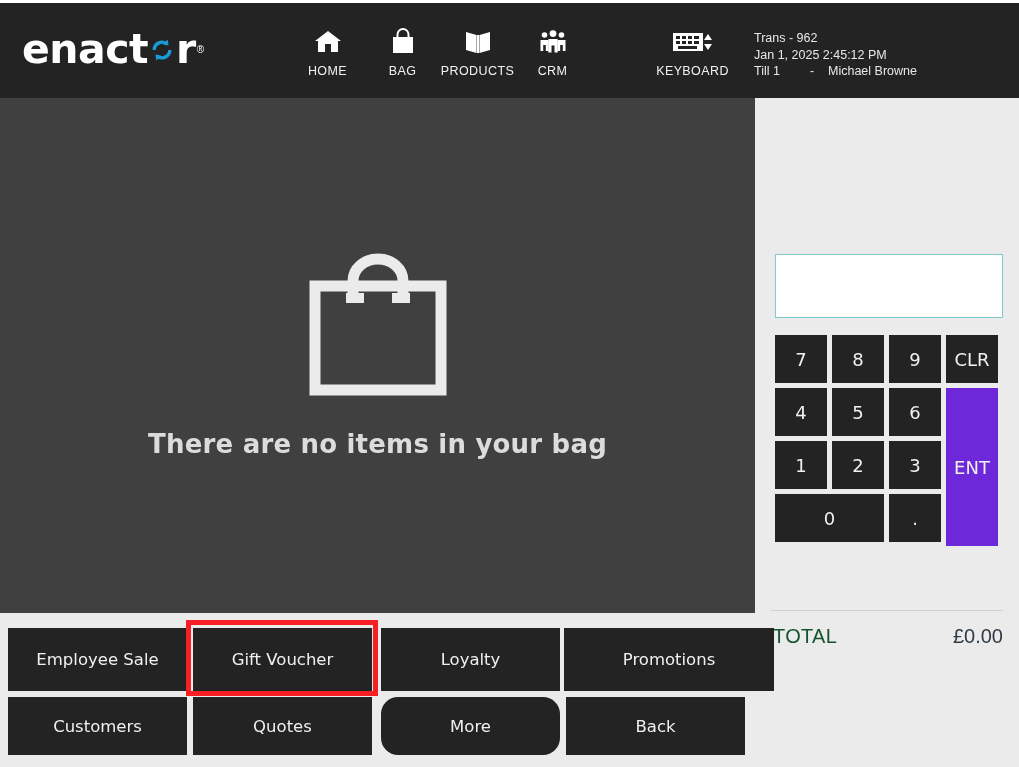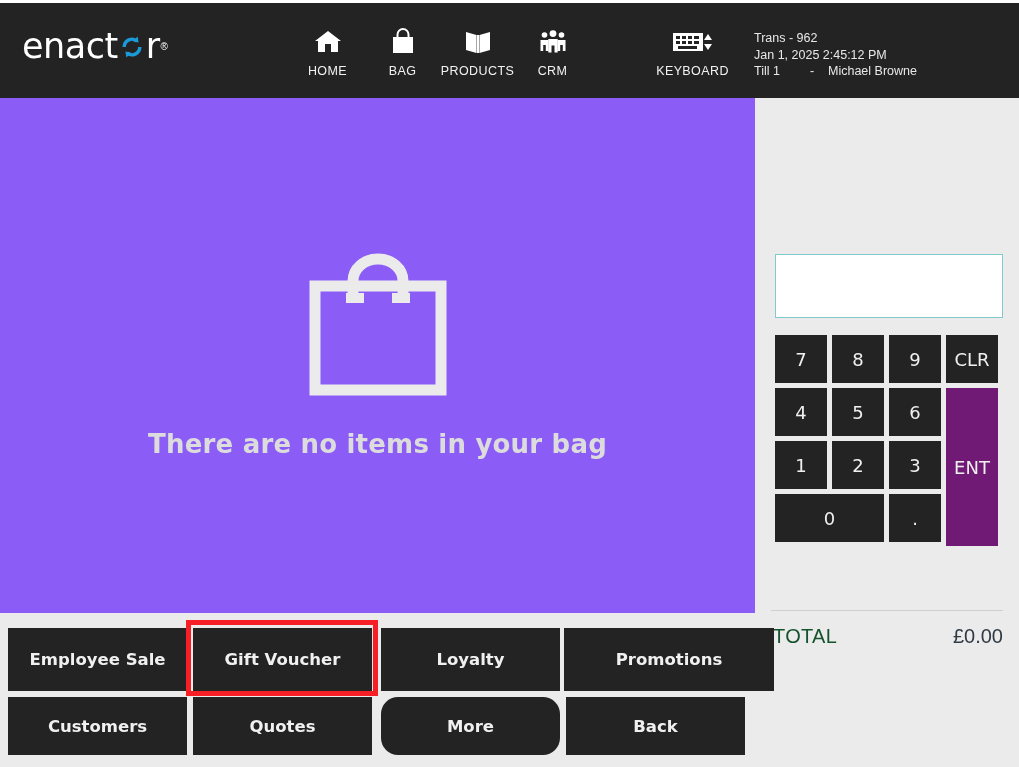--- a/index.html
+++ b/index.html
@@ -36,24 +36,24 @@
     width: 1019px; height: 95px;
     background: #232323;
   }
   .logo {
     position: absolute;
     left: 22px; top: 26px;
     display: flex;
     align-items: center;
   }
   .logo-text {
-    font-size: 35px;
+    font-size: 41px;
     letter-spacing: -0.5px;
     color: #ffffff;
-    font-weight: 400;
+    font-weight: 700;
     line-height: 1;
     font-family: "DejaVu Sans", sans-serif;
   }
   .logo-o {
     display: inline-block;
     position: relative;
     width: 26px; height: 26px;
     vertical-align: -3px;
     margin: 0 1px;
   }
@@ -145,21 +145,21 @@
     font-size: 12.5px;
     color: #f2f2f2;
     letter-spacing: 0.4px;
   }
 
   
   .main-area {
     position: absolute;
     left: 0; top: 98px;
     width: 755px; height: 515px;
-    background: #8b5cf6;
+    background: #404040;
   }
   .empty-bag {
     position: absolute;
     left: 0; top: 0;
     width: 755px; height: 515px;
     display: flex;
     flex-direction: column;
     align-items: center;
     justify-content: center;
   }
@@ -210,21 +210,21 @@
     background: #232323;
     color: #f0f0f0;
     display: flex;
     align-items: center;
     justify-content: center;
     font-size: 18px;
     cursor: pointer;
     font-family: "DejaVu Sans", sans-serif;
   }
   .key.ent {
-    background: #701a75;
+    background: #6d28d9;
     font-size: 18px;
   }
 
   .total-divider {
     position: absolute;
     left: 16px; top: 512px;
     width: 232px; height: 1px;
     background: #cfcfcf;
   }
   .total-row {
@@ -255,21 +255,20 @@
   .fn-btn {
     position: absolute;
     background: #232323;
     color: #f0f0f0;
     display: flex;
     align-items: center;
     justify-content: center;
     font-size: 16.5px;
     cursor: pointer;
     font-family: "DejaVu Sans", sans-serif;
-    font-weight: bold;
   }
   .highlight-box {
     position: absolute;
     border: 5px solid #f61f26;
     box-sizing: border-box;
     pointer-events: none;
   }
 </style>
 </head>
 <body>

